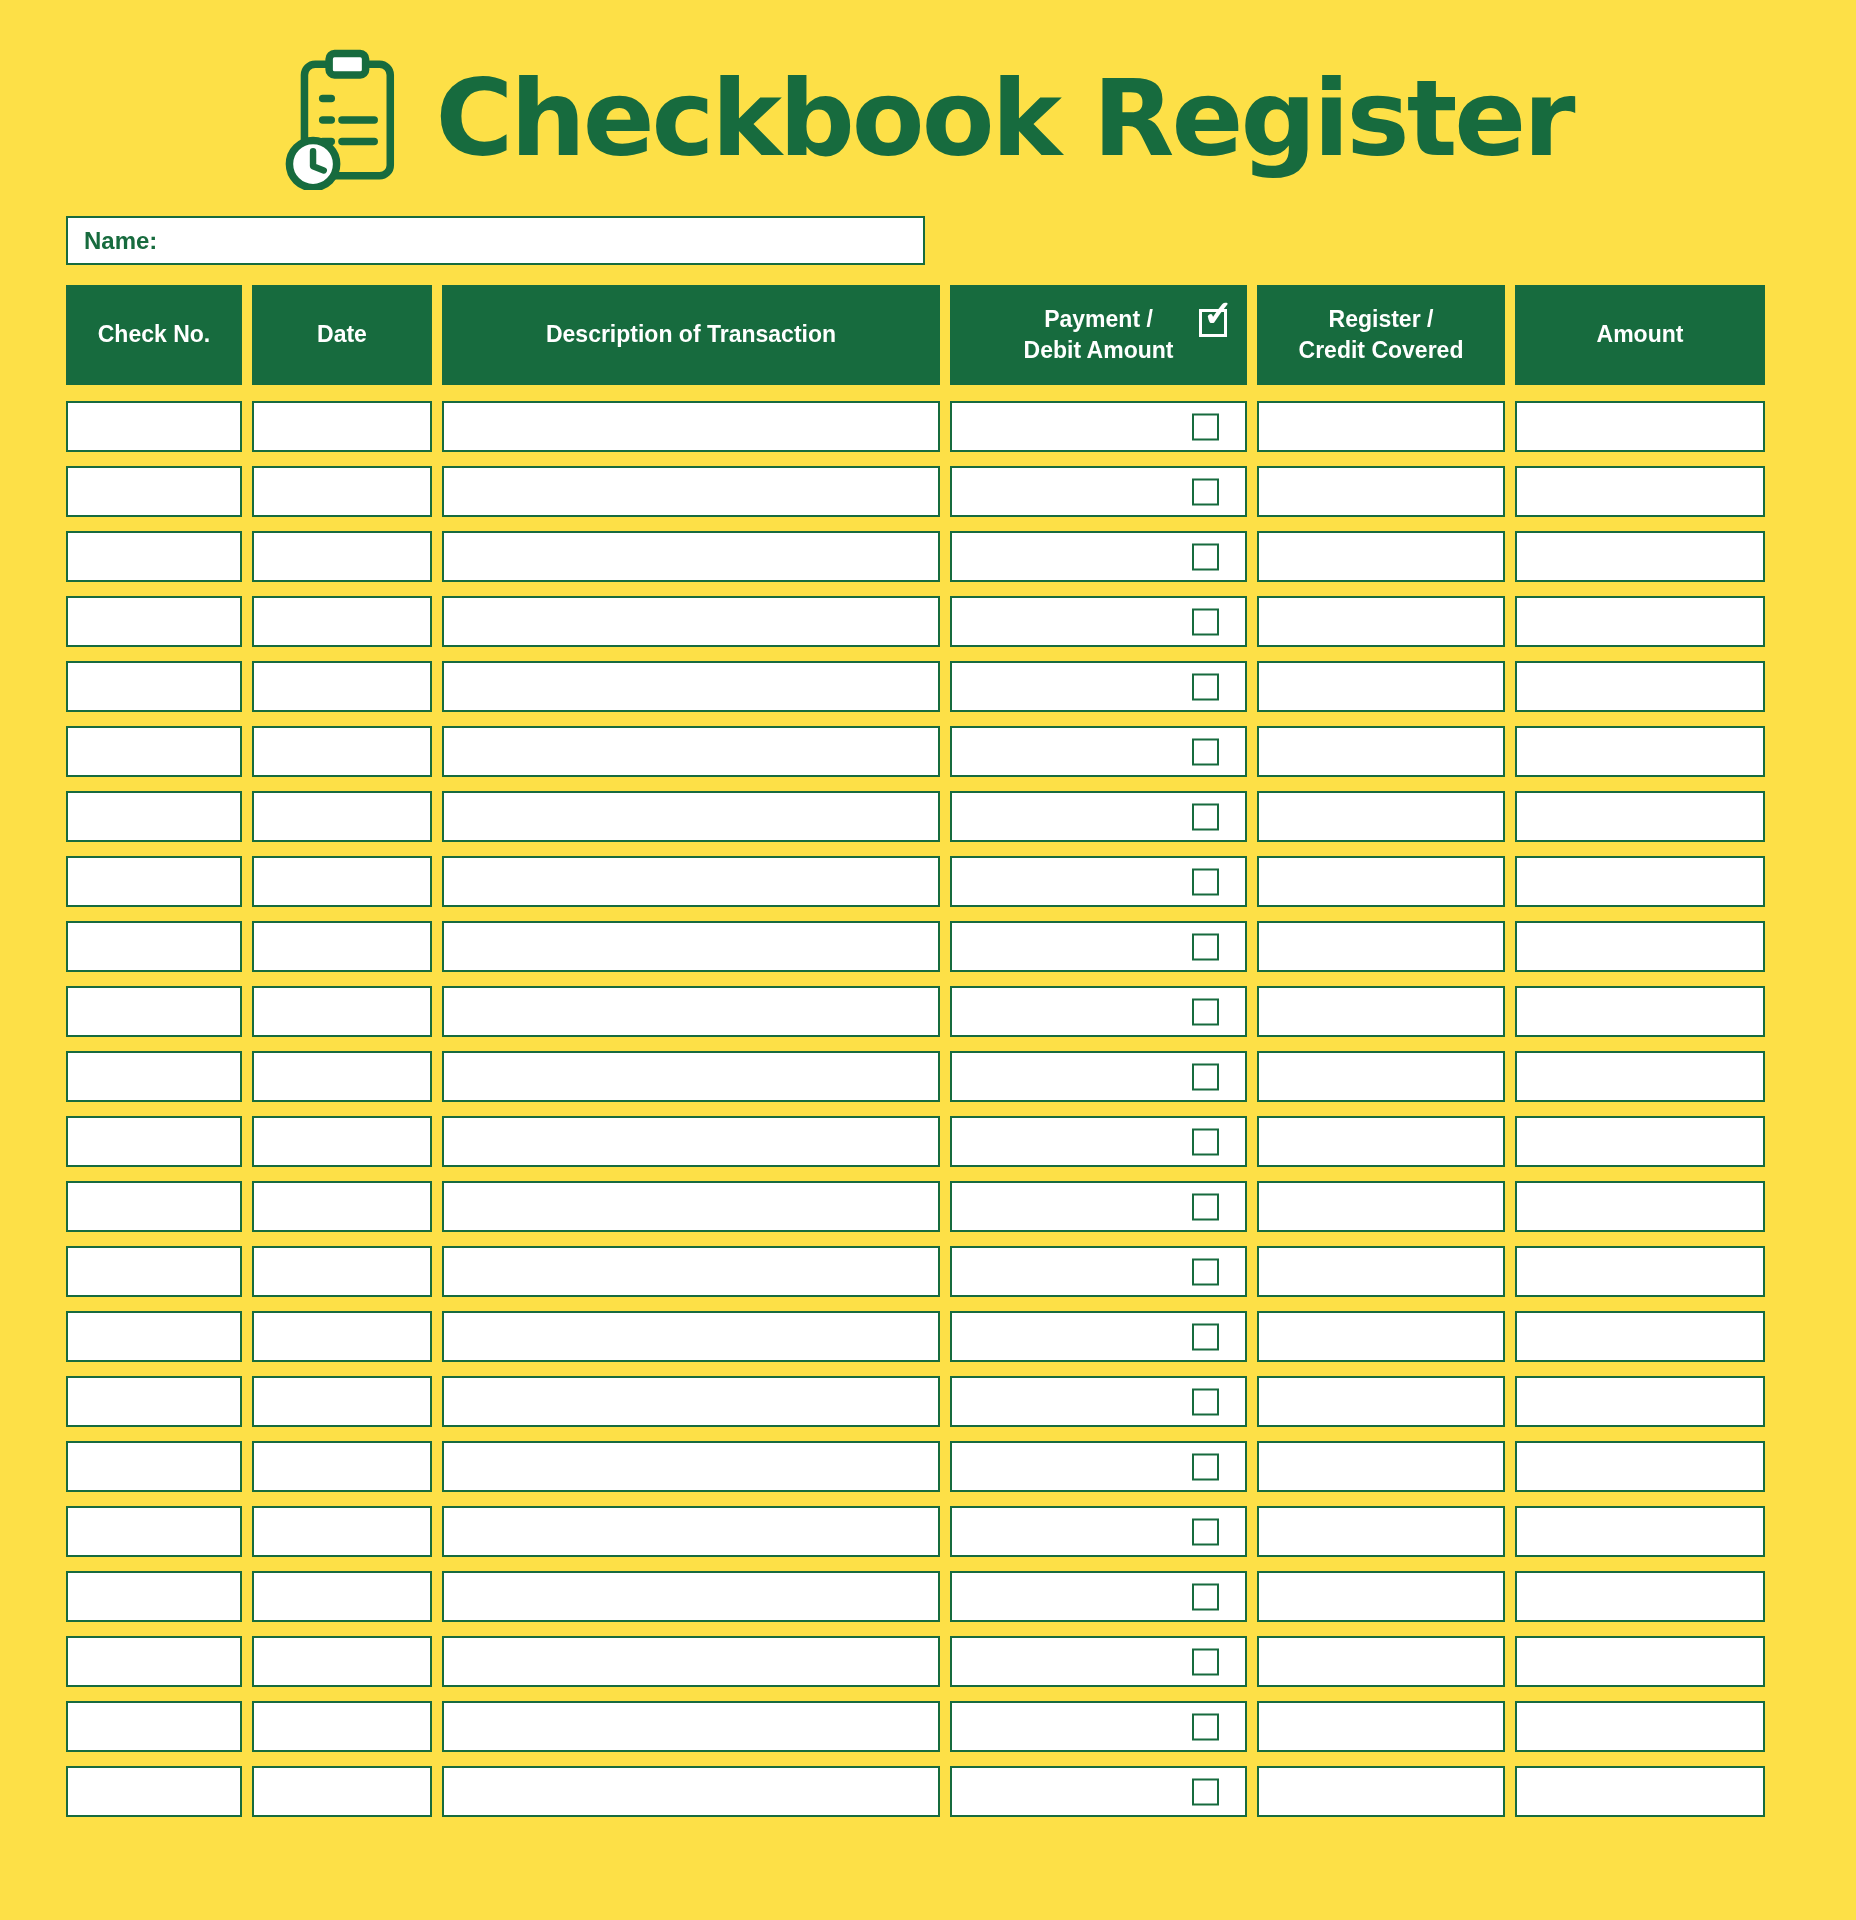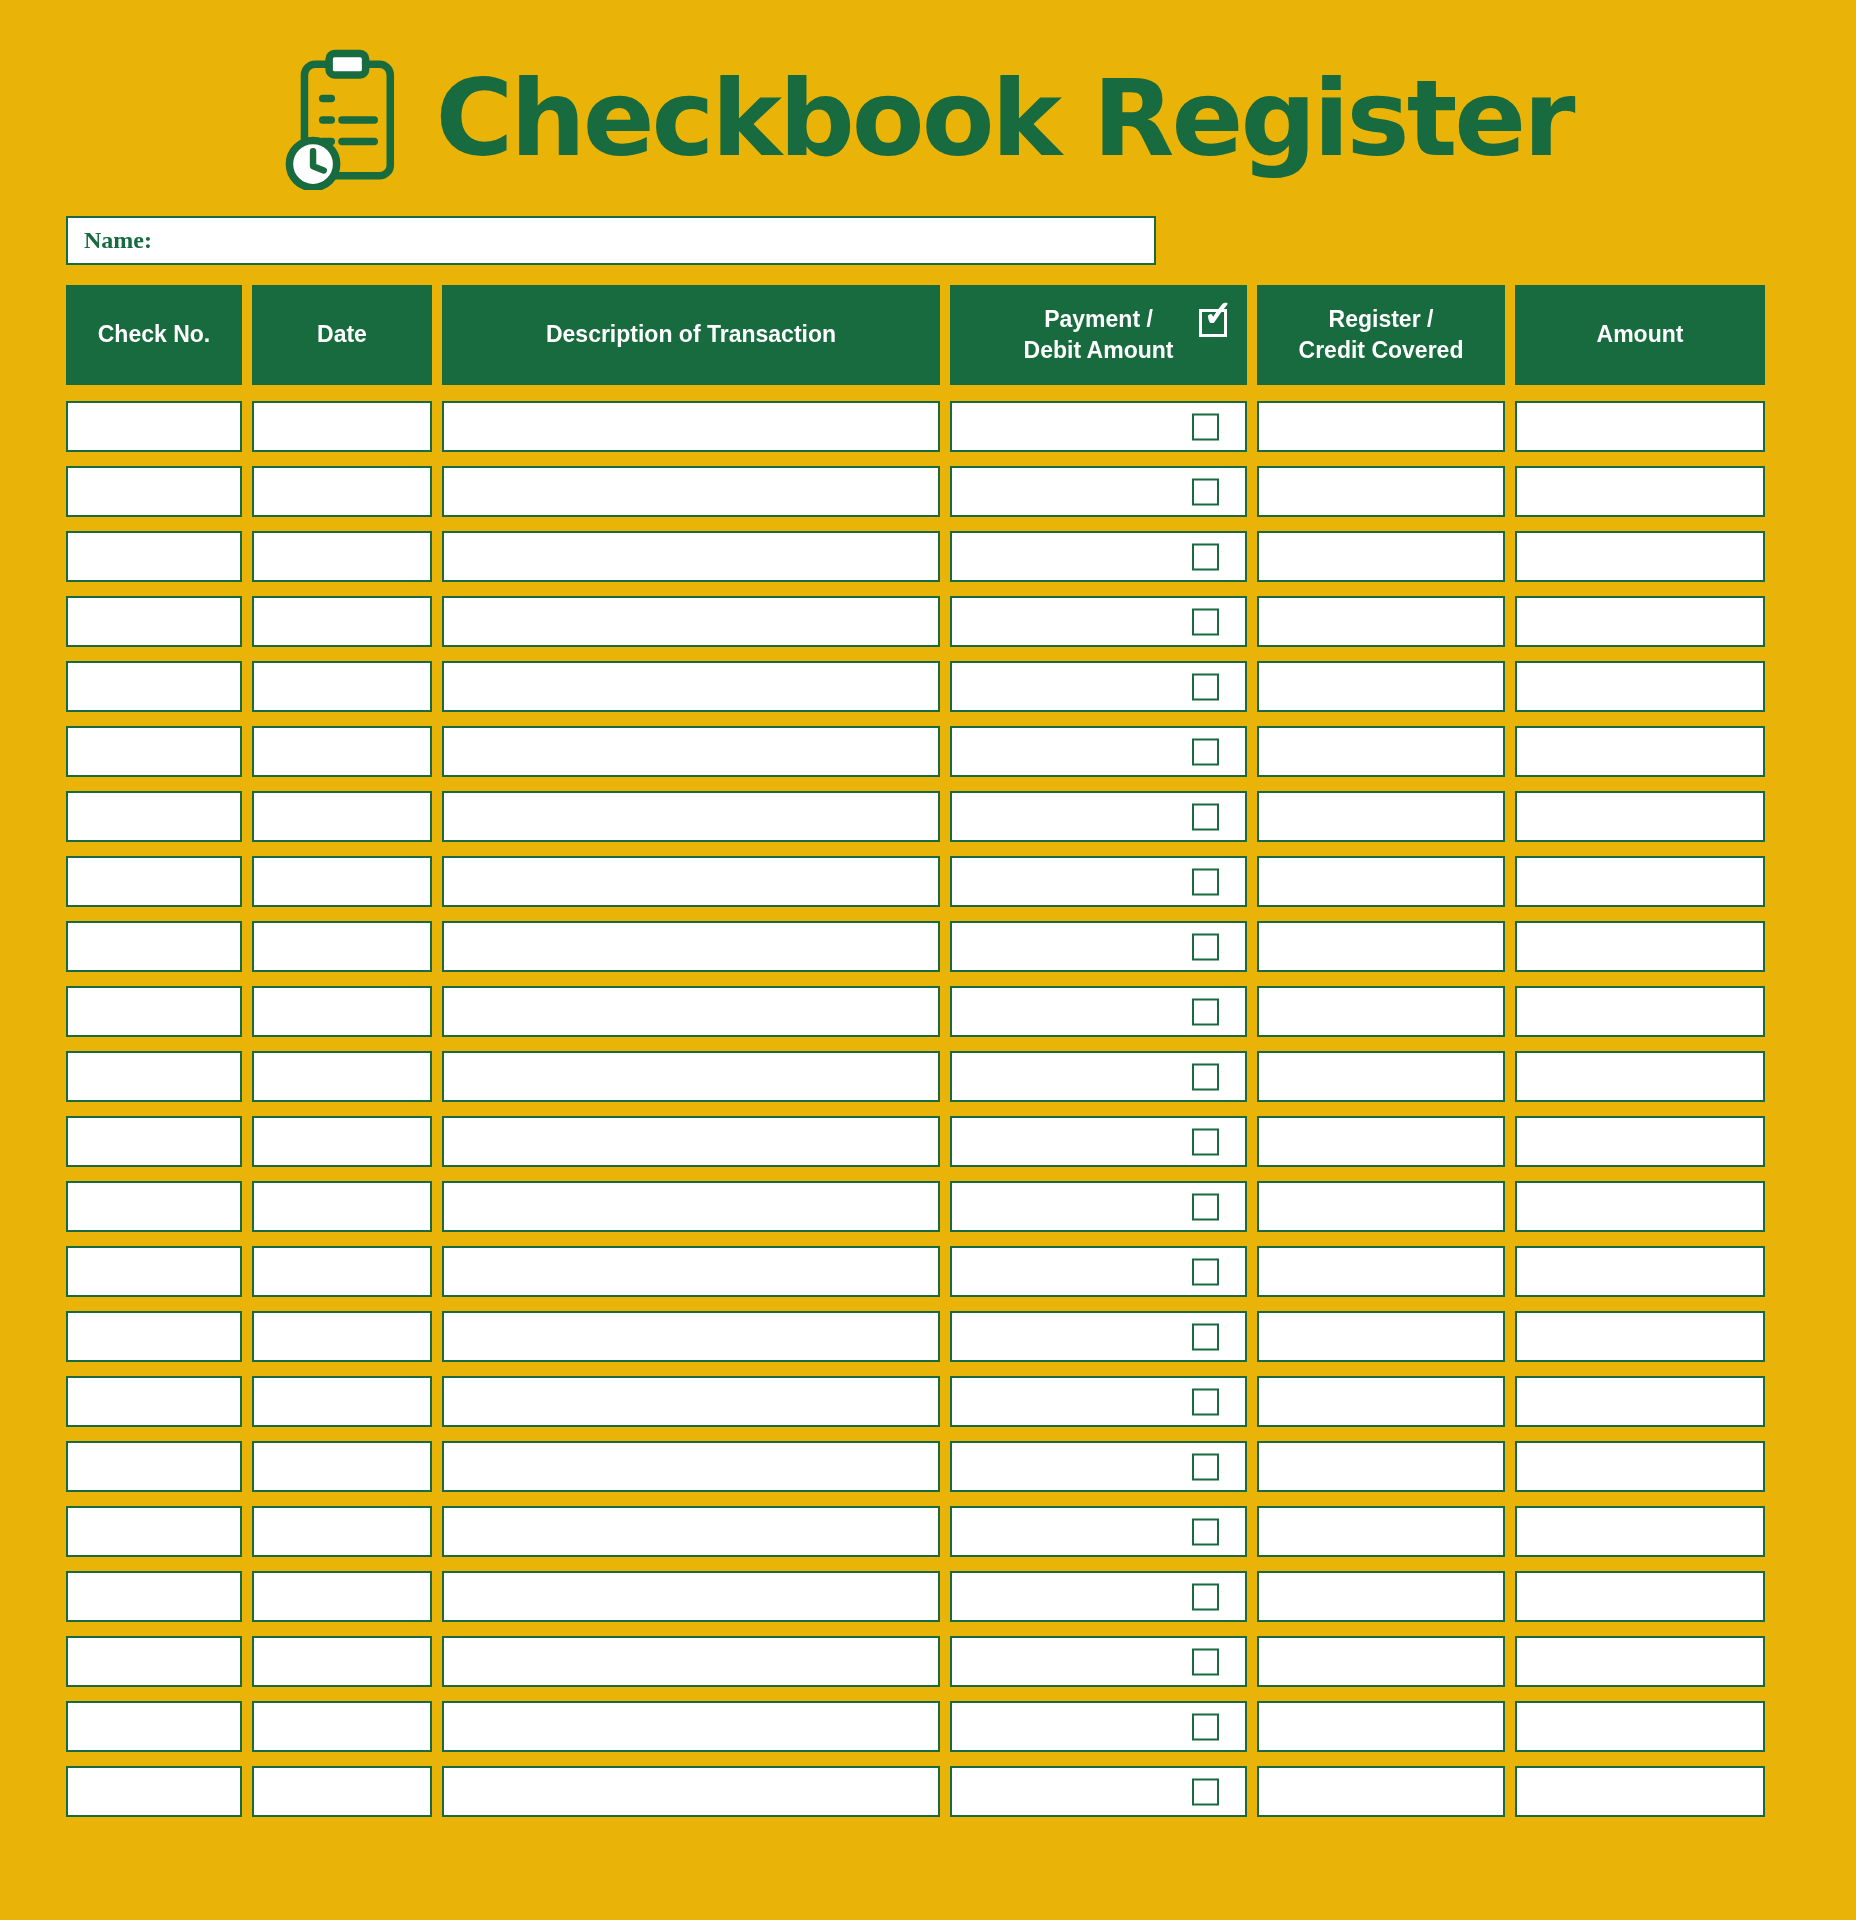--- a/index.html
+++ b/index.html
@@ -1,17 +1,17 @@
 <!DOCTYPE html>
 <html><head>
 <meta charset="utf-8">
 <style>
   html,body{margin:0;padding:0;background:#ffffff;}
   body{width:1856px;height:1920px;font-family:"Liberation Sans",sans-serif;position:relative;overflow:hidden;}
-  .page{width:1856px;height:1920px;background:#eab308;box-sizing:border-box;}
+  .page{width:1856px;height:1920px;background:#fde047;box-sizing:border-box;}
 
   
   .title-row{display:flex;align-items:center;justify-content:center;padding-top:48px;gap:34px;}
   .logo{width:118px;height:142px;flex:0 0 auto;display:block;}
   h1.title{
     margin:0;
     font-family:"DejaVu Sans",sans-serif;
     font-weight:800;
     font-size:106px;
     letter-spacing:-3px;
@@ -29,21 +29,21 @@
     border:2px solid #176b3e;
     height:49px;
     box-sizing:border-box;
     display:flex;
     align-items:center;
     padding:0 16px;
     background:#fff;
   }
   .field .field-label{font-weight:bold;font-size:24px;color:#176b3e;white-space:nowrap;}
   .field .field-value{flex:1;font-size:24px;color:#17402a;margin-left:12px;min-height:1em;}
-  .name-field{width:1090px;flex:0 0 auto;font-family:Liberation Serif, serif;}
+  .name-field{width:859px;flex:0 0 auto;}
   .period-field{flex:1;}
 
   
   .grid-cols{
     display:grid;
     grid-template-columns:176px 180px 498px 297px 248px 250px;
     column-gap:10px;
   }
   .thead{margin-top:20px;}
   .th{

